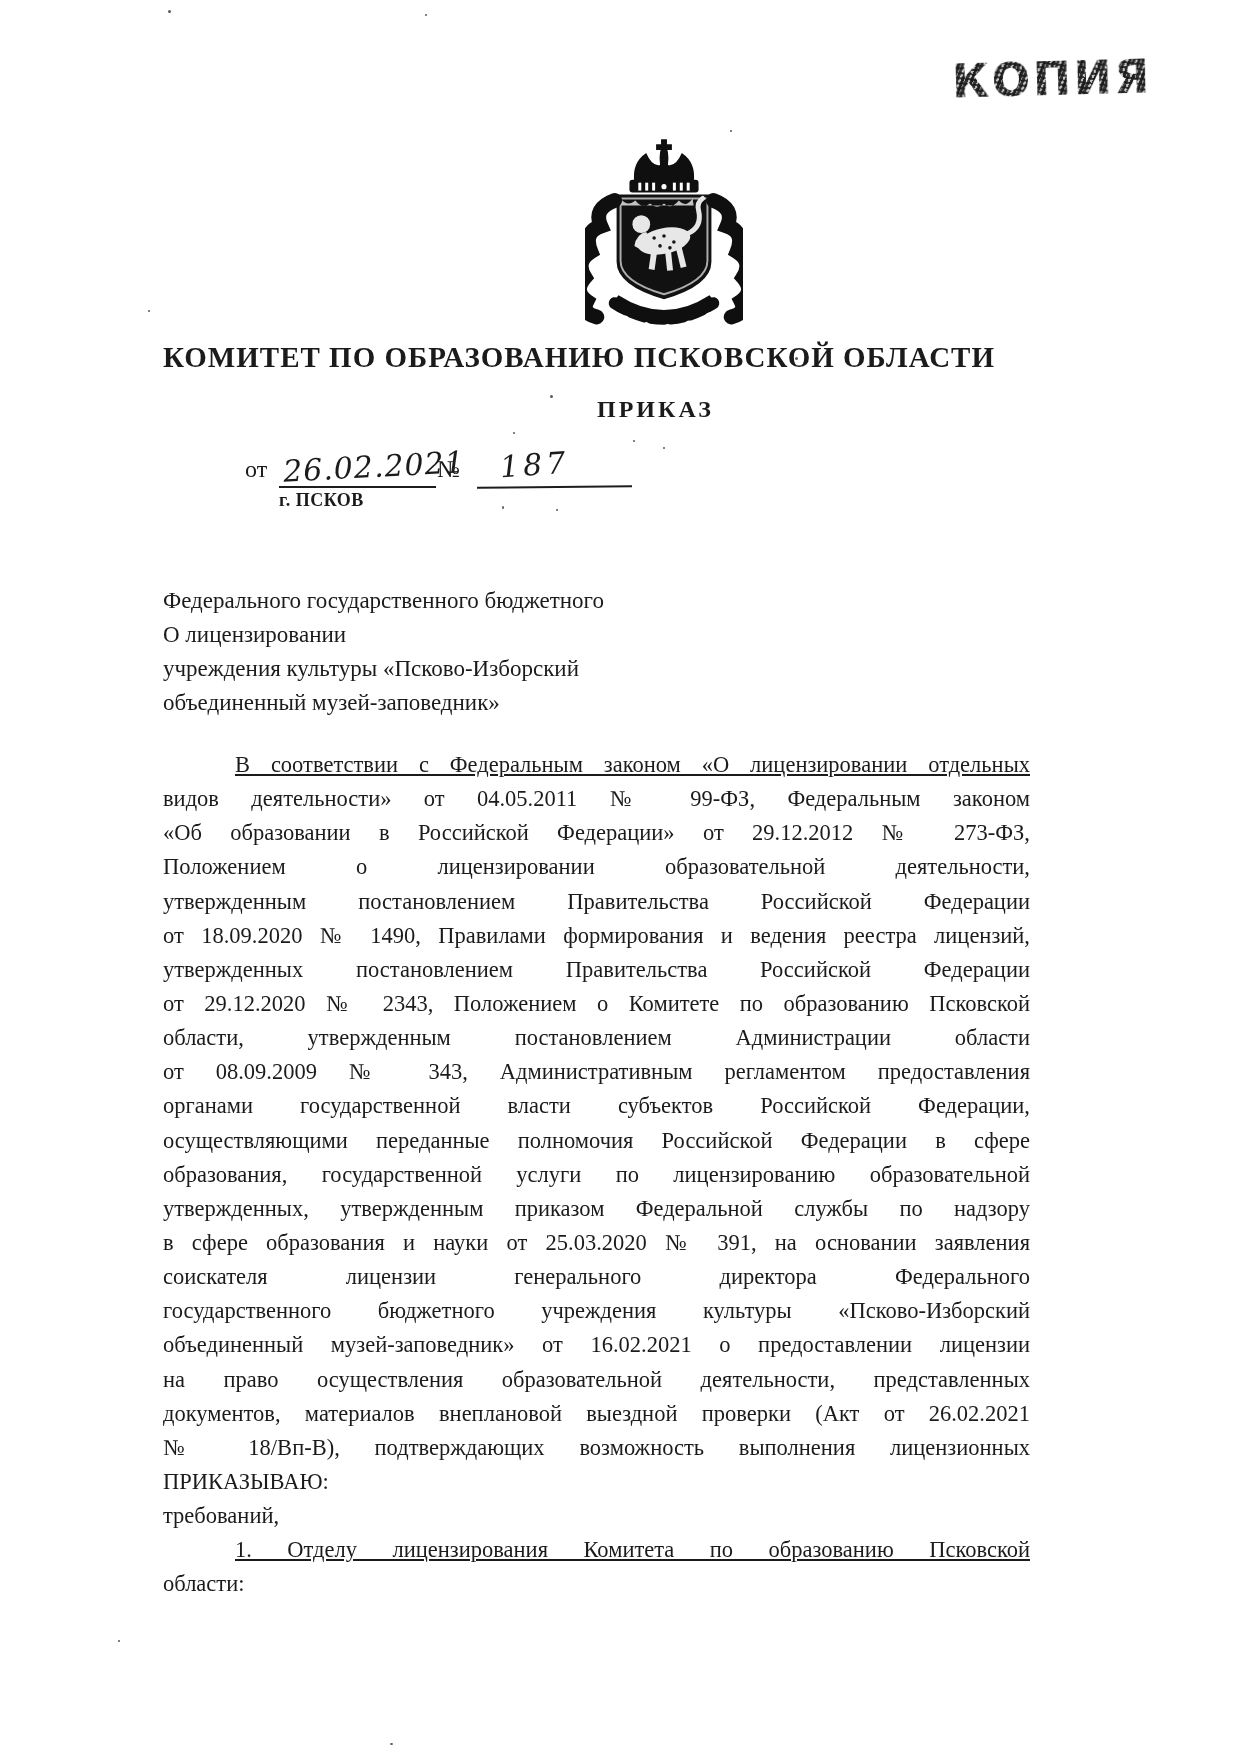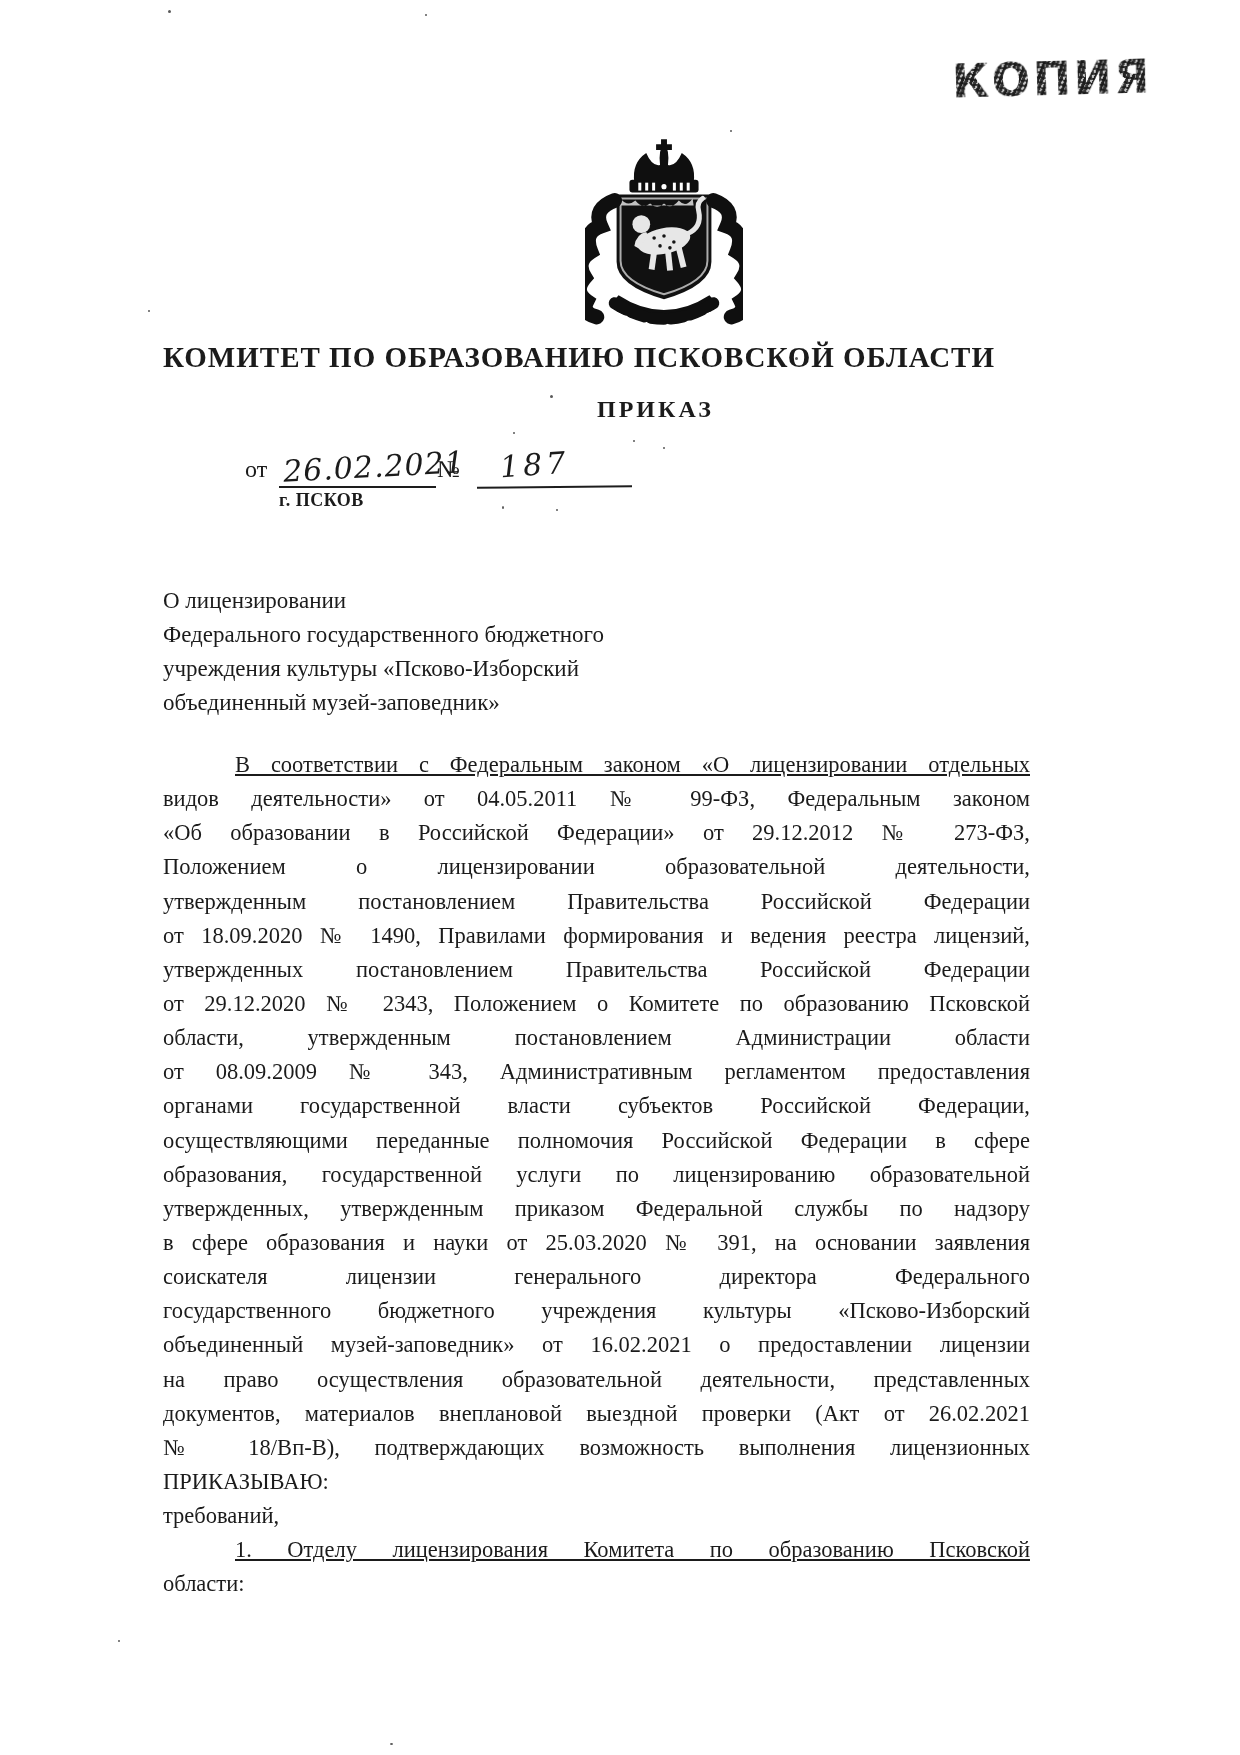--- a/index.html
+++ b/index.html
@@ -130,22 +130,22 @@
     <span class="w-ot">от</span>
     <span class="hand hand-date">26.02.2021</span>
     <span class="w-num-sign">№</span>
     <span class="hand hand-number">187</span>
     <div class="uline uline1"></div>
     <div class="uline uline2"></div>
     <div class="city">г. ПСКОВ</div>
   </div>
 
   <div class="subject">
+    <div class="subj-line">Федерального государственного бюджетного</div>
     <div class="subj-line">О лицензировании</div>
-    <div class="subj-line">Федерального государственного бюджетного</div>
     <div class="subj-line">учреждения культуры «Псково-Изборский</div>
     <div class="subj-line">объединенный музей-заповедник»</div>
   </div>
 
   <div class="body-text">
     <div class="line j ind">В соответствии с Федеральным законом «О лицензировании отдельных</div>
     <div class="line j">видов деятельности» от 04.05.2011 № 99-ФЗ, Федеральным законом</div>
     <div class="line j">«Об образовании в Российской Федерации» от 29.12.2012 № 273-ФЗ,</div>
     <div class="line j">Положением о лицензировании образовательной деятельности,</div>
     <div class="line j">утвержденным постановлением Правительства Российской Федерации</div>

